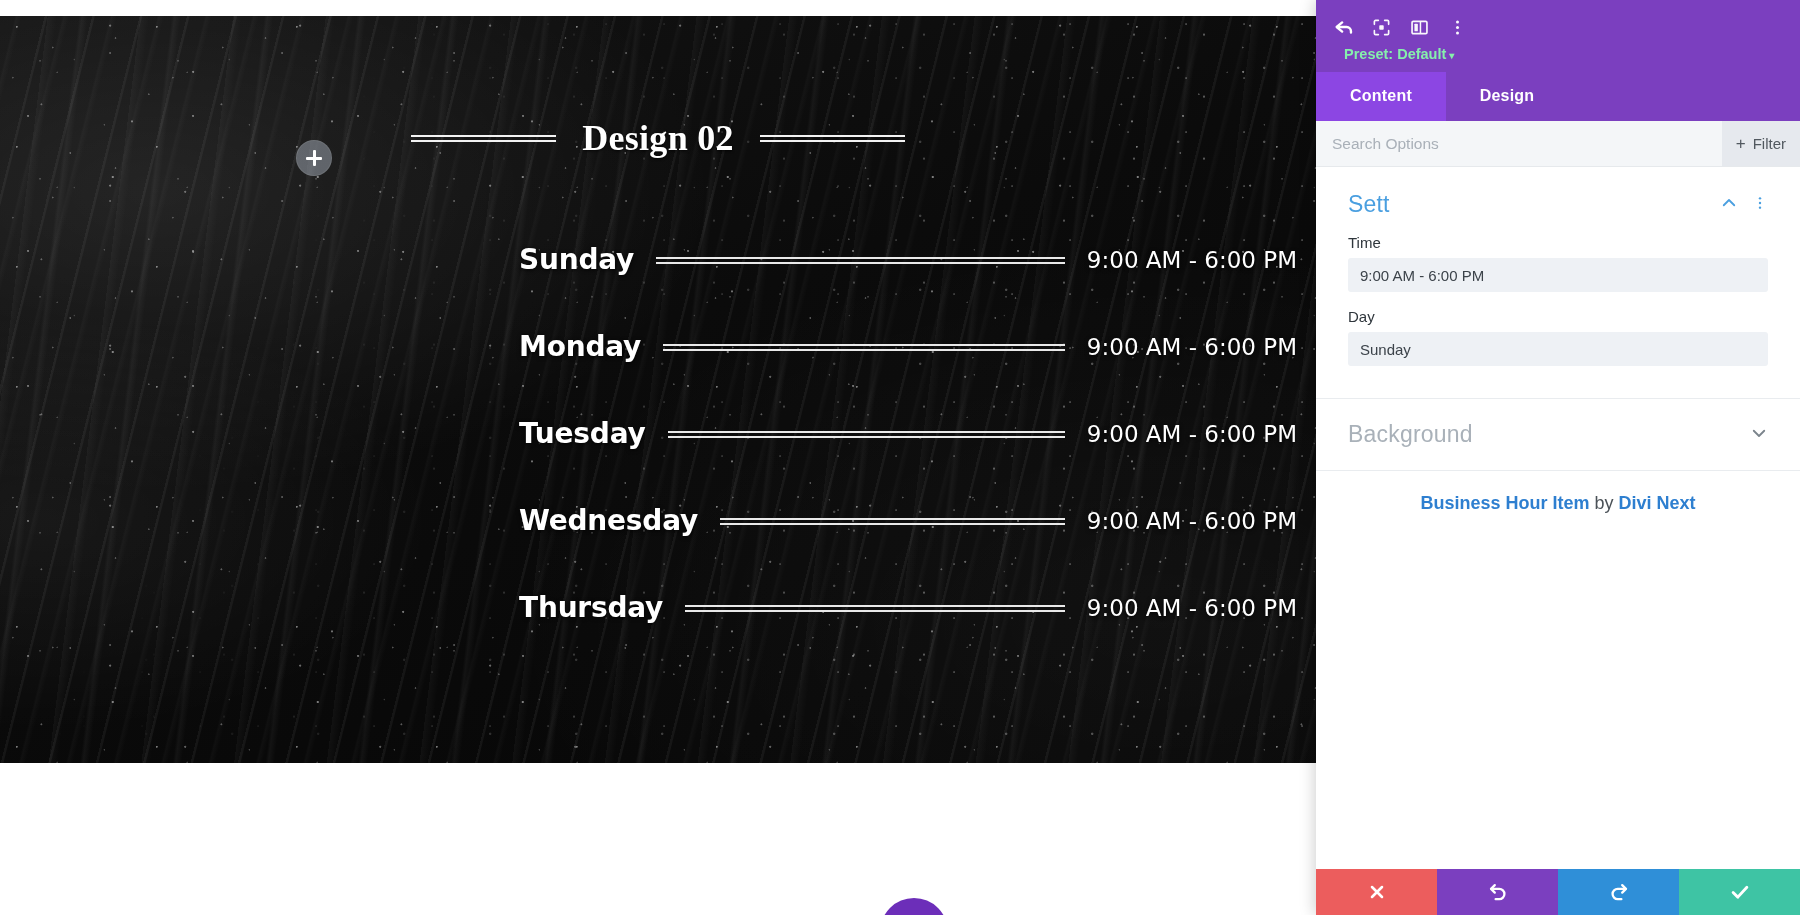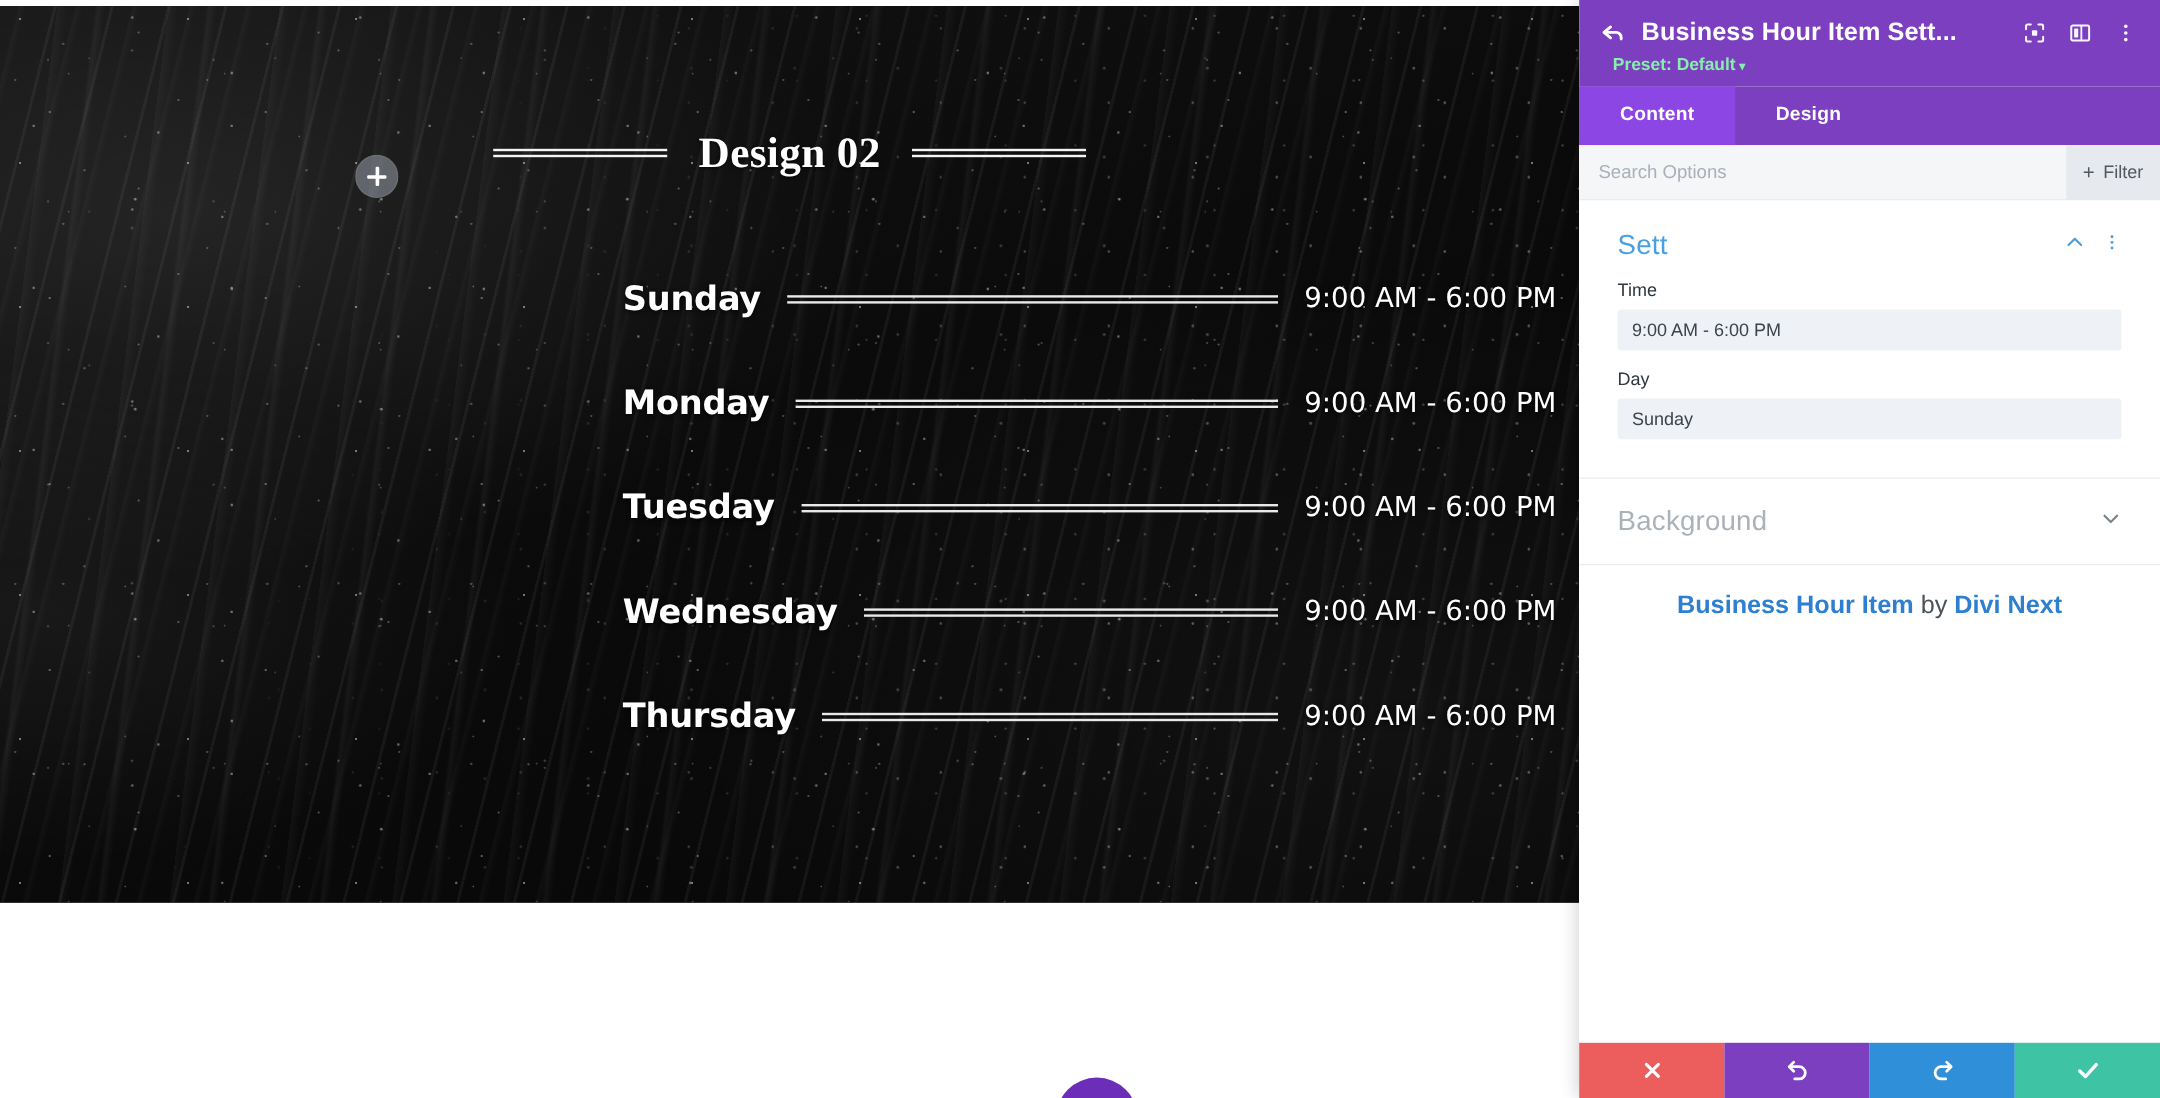--- a/index.html
+++ b/index.html
@@ -16,21 +16,21 @@
     position: absolute; left: 0; top: 0;
     width: 1316px; height: 915px;
     background: #ffffff;
     overflow: hidden;
   }
   #canvas-topstrip {
     position: absolute; left: 0; top: 0; width: 100%; height: 8px;
     background: #ffffff;
   }
   #hero {
-    position: absolute; left: 0; top: 5px;
+    position: absolute; left: 0; top: 16px;
     width: 1316px; height: 747px;
     overflow: hidden;
     background-color: #0a0a0a;
   }
   
   #hero-bg {
     position: absolute; inset: -40px;
     background-color: #090909;
     background-image:
       repeating-linear-gradient(104deg,
@@ -260,21 +260,21 @@
     display: flex; align-items: center; justify-content: space-between;
     cursor: pointer;
   }
   .section-title-collapsed {
     font-size: 23px; color: #a9b1b9; font-weight: 400; letter-spacing: .2px;
   }
 
   #panel-credit {
     border-top: 1px solid #e9ecef;
     padding: 22px 10px; text-align: center;
-    font-size: 21px; color: #4b5258;
+    font-size: 18px; color: #4b5258;
   }
   #panel-credit a { color: #2e7fd0; text-decoration: none; font-weight: 700; cursor: pointer; }
   #panel-credit .by { color: #4b5258; font-weight: 400; }
 
   #panel-footer { display: flex; flex: none; height: 46px; }
   .footer-btn {
     flex: 1 1 0; display: flex; align-items: center; justify-content: center;
     cursor: pointer; border: 0;
   }
   #btn-cancel { background: #ec5d5d; }
@@ -342,21 +342,20 @@
     <div id="panel-header">
       <div id="panel-header-top">
 
         <span id="back-icon">
           <svg width="22" height="22" viewBox="0 0 24 24" fill="none">
             <path d="M10 7 L4 12 L10 17" stroke="#ffffff" stroke-width="2.6" stroke-linecap="round" stroke-linejoin="round"></path>
             <path d="M4.6 12 H15 a4.6 4.6 0 0 1 4.6 4.6 V18" stroke="#ffffff" stroke-width="2.6" stroke-linecap="round" stroke-linejoin="round"></path>
           </svg>
         </span>
 
-        <span id="panel-title">Business Hour Item Sett...</span>
 
         <span class="hdr-icon">
           <svg width="19" height="19" viewBox="0 0 24 24" fill="none">
             <path d="M3 8V4.5A1.5 1.5 0 0 1 4.5 3H8M16 3h3.5A1.5 1.5 0 0 1 21 4.5V8M21 16v3.5a1.5 1.5 0 0 1-1.5 1.5H16M8 21H4.5A1.5 1.5 0 0 1 3 19.5V16" stroke="#fff" stroke-width="2.1" stroke-linecap="round"></path>
             <rect x="9.2" y="9.2" width="5.6" height="5.6" rx="1" fill="#fff"></rect>
           </svg>
         </span>
 
         <span class="hdr-icon">
           <svg width="19" height="19" viewBox="0 0 24 24" fill="none">

